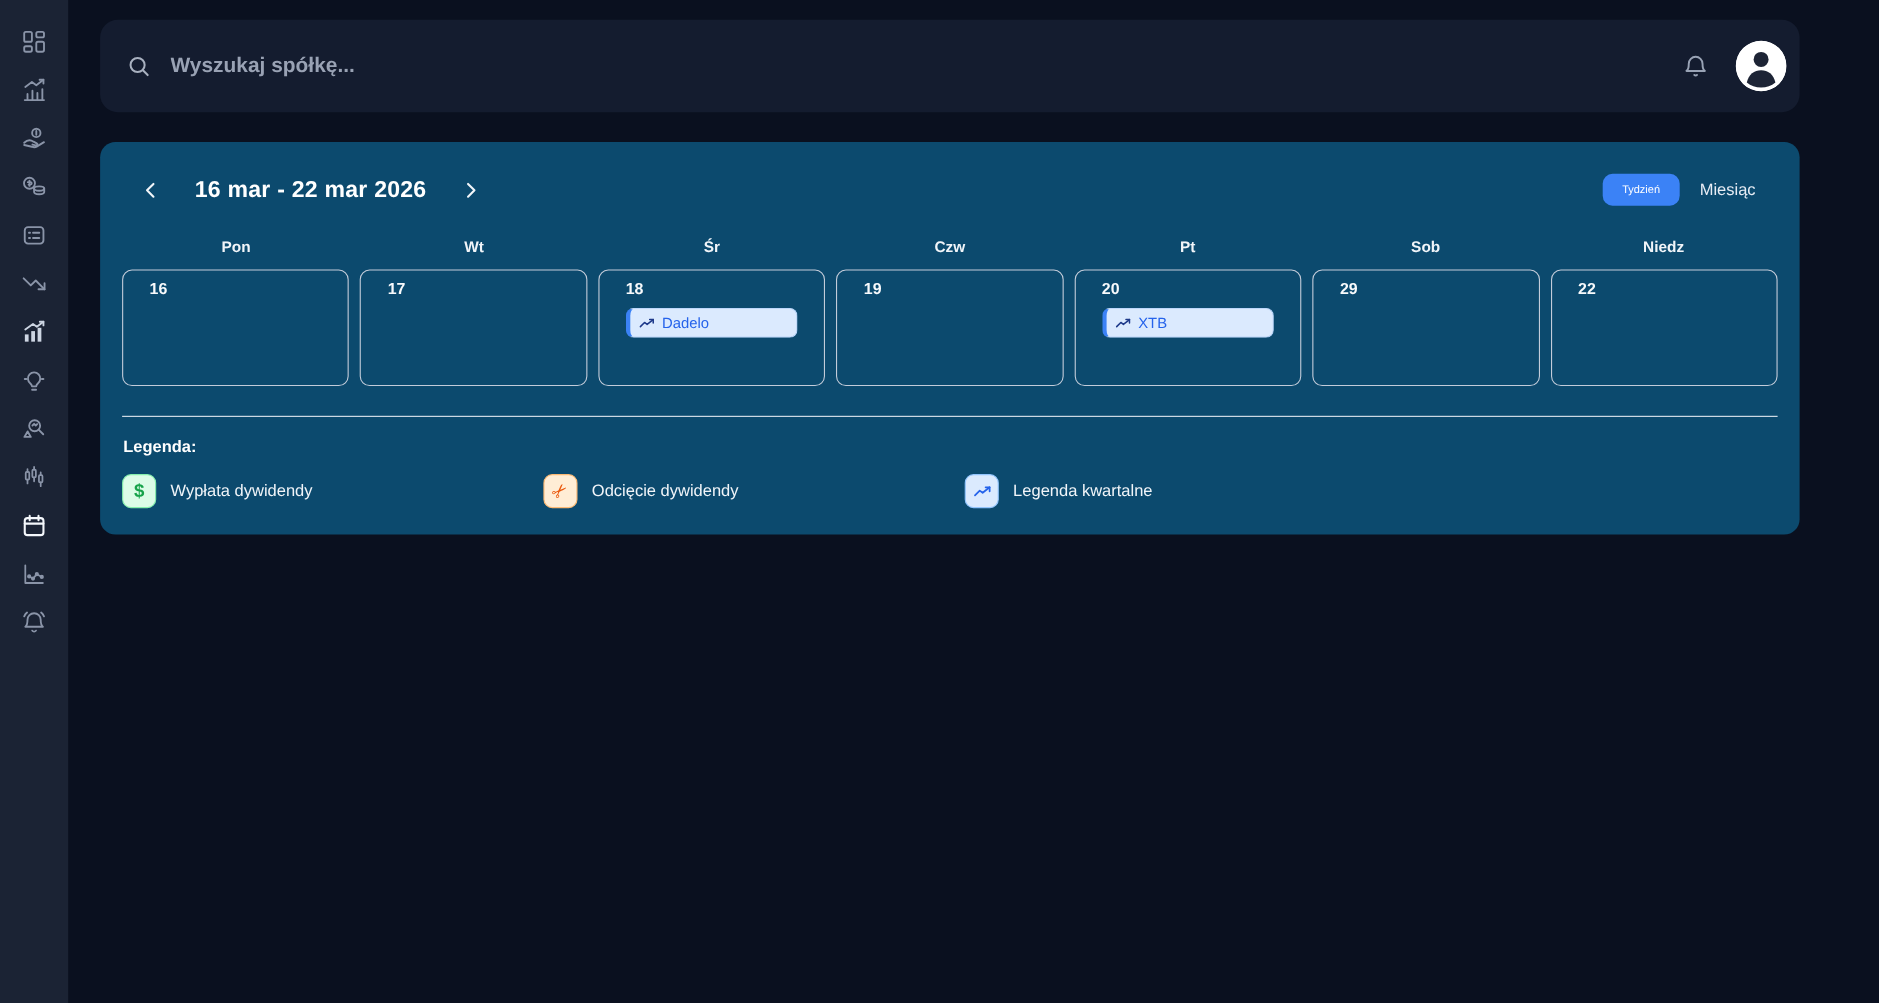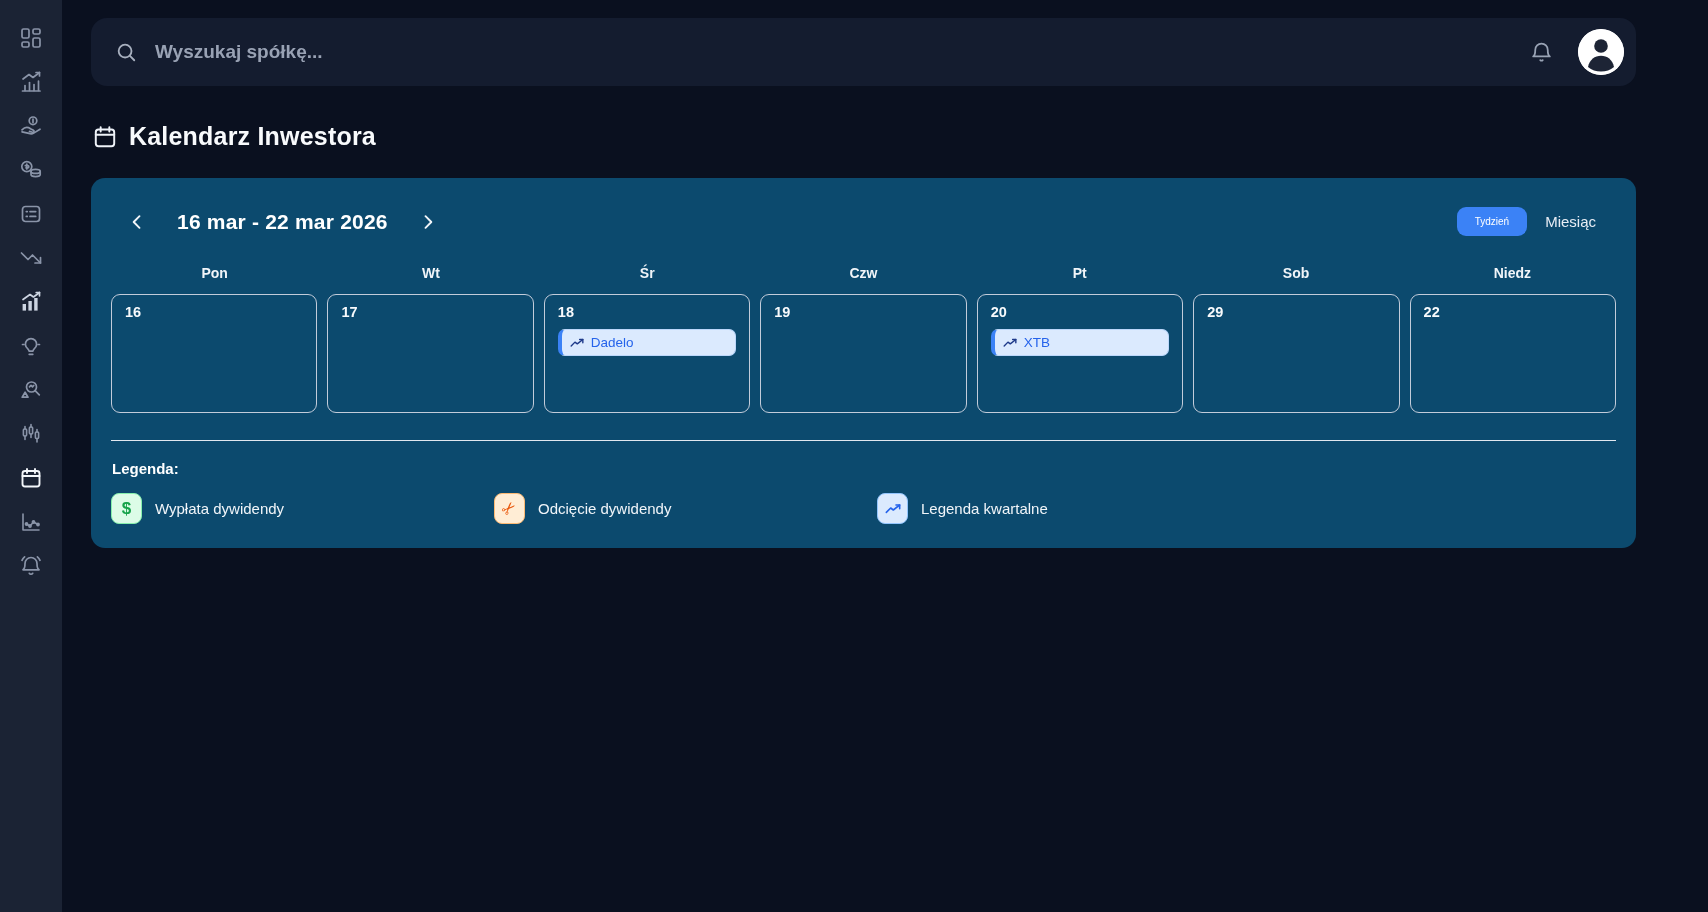--- a/index.html
+++ b/index.html
@@ -18,21 +18,21 @@
   .side-item { width:24px; height:24px; color:#8a94a8; cursor:pointer; display:flex; align-items:center; justify-content:center; }
   .side-item svg { width:24px; height:24px; }
   .side-item.bright { color:#cdd5e2; }
   .side-item.active { color:#f4f7fb; }
 
   
   .main { position:absolute; left:62px; top:0; right:0; bottom:0; padding:18px 72px 0 29px; }
 
   
   .topbar {
-    height:68px; background:#141c2f; border-radius:16px;
+    height:84px; background:#141c2f; border-radius:16px;
     display:flex; align-items:center; padding:0 12px 0 24px;
   }
   .search-icon { color:#a8b0bf; display:flex; margin-right:16px; }
   .search-input {
     flex:1; background:transparent; border:none; outline:none;
     color:#e7ebf2; font-size:19px; font-weight:600; font-family:"Liberation Sans", sans-serif;
   }
   .search-input::placeholder { color:#99a2b4; opacity:1; }
   .bell-btn { background:none; border:none; color:#99a3b5; cursor:pointer; display:flex; padding:6px; margin-right:18px; }
   .avatar {
@@ -60,21 +60,21 @@
   .btn-month {
     background:none; color:#e8edf5; border:none; padding:9px 10px;
     font-size:15px; font-weight:500; cursor:pointer; font-family:"Liberation Sans", sans-serif;
   }
 
   .day-head-row { margin-top:26px; display:grid; grid-template-columns:repeat(7,1fr); gap:9px; }
   .day-head { text-align:center; color:#f1f5f9; font-size:14px; font-weight:700; }
 
   .cells { margin-top:13px; display:grid; grid-template-columns:repeat(7,1fr); gap:10px; }
   .cell {
-    height:119px; border:1px solid #c3ccda; border-radius:9px; padding:9px 13px;
+    height:106px; border:1px solid #c3ccda; border-radius:9px; padding:9px 24px;
     background:transparent;
   }
   .day-num { color:#f8fafc; font-size:14.5px; font-weight:600; }
   .event-chip {
     margin-top:9px; display:flex; align-items:center; gap:7px;
     background:#dbeafe; border:1px solid #bcd7fb; border-left:4px solid #3b82f6;
     border-radius:7px; padding:5px 8px; cursor:pointer;
   }
   .event-chip .ev-label { color:#2563eb; font-size:13.5px; font-weight:500; }
   .event-chip svg { color:#1e3a8a; flex:0 0 auto; }
@@ -229,27 +229,20 @@
     </button>
     <div class="avatar">
       <svg width="46" height="46" viewBox="0 0 46 46">
         <circle cx="23" cy="23" r="23" fill="#ffffff"></circle>
         <circle cx="23" cy="17" r="6.8" fill="#1d2435"></circle>
         <path d="M10 38c1.6-7.4 6.8-11.2 13-11.2S34.4 30.6 36 38c-3.6 3-8 4.6-13 4.6S13.6 41 10 38z" fill="#1d2435"></path>
       </svg>
     </div>
   </div>
 
-  <div class="page-title-row">
-    <svg width="26" height="26" viewBox="0 0 24 24" fill="none" stroke="#eef2f8" stroke-width="1.8" stroke-linecap="round" stroke-linejoin="round">
-        <rect x="3.5" y="5" width="17" height="15.5" rx="2.5"></rect>
-        <path d="M8 3v4M16 3v4M3.5 10h17"></path>
-      </svg>
-    <h1 class="page-title" style="margin:0">Kalendarz Inwestora</h1>
-  </div>
 
   <section class="card">
 
     <div class="cal-nav">
       <div class="nav-left">
         <button class="chev-btn">
           <svg width="20" height="20" viewBox="0 0 24 24" fill="none" stroke="currentColor" stroke-width="2.3" stroke-linecap="round" stroke-linejoin="round">
               <path d="M15 5l-7 7 7 7"></path>
             </svg>
         </button>

